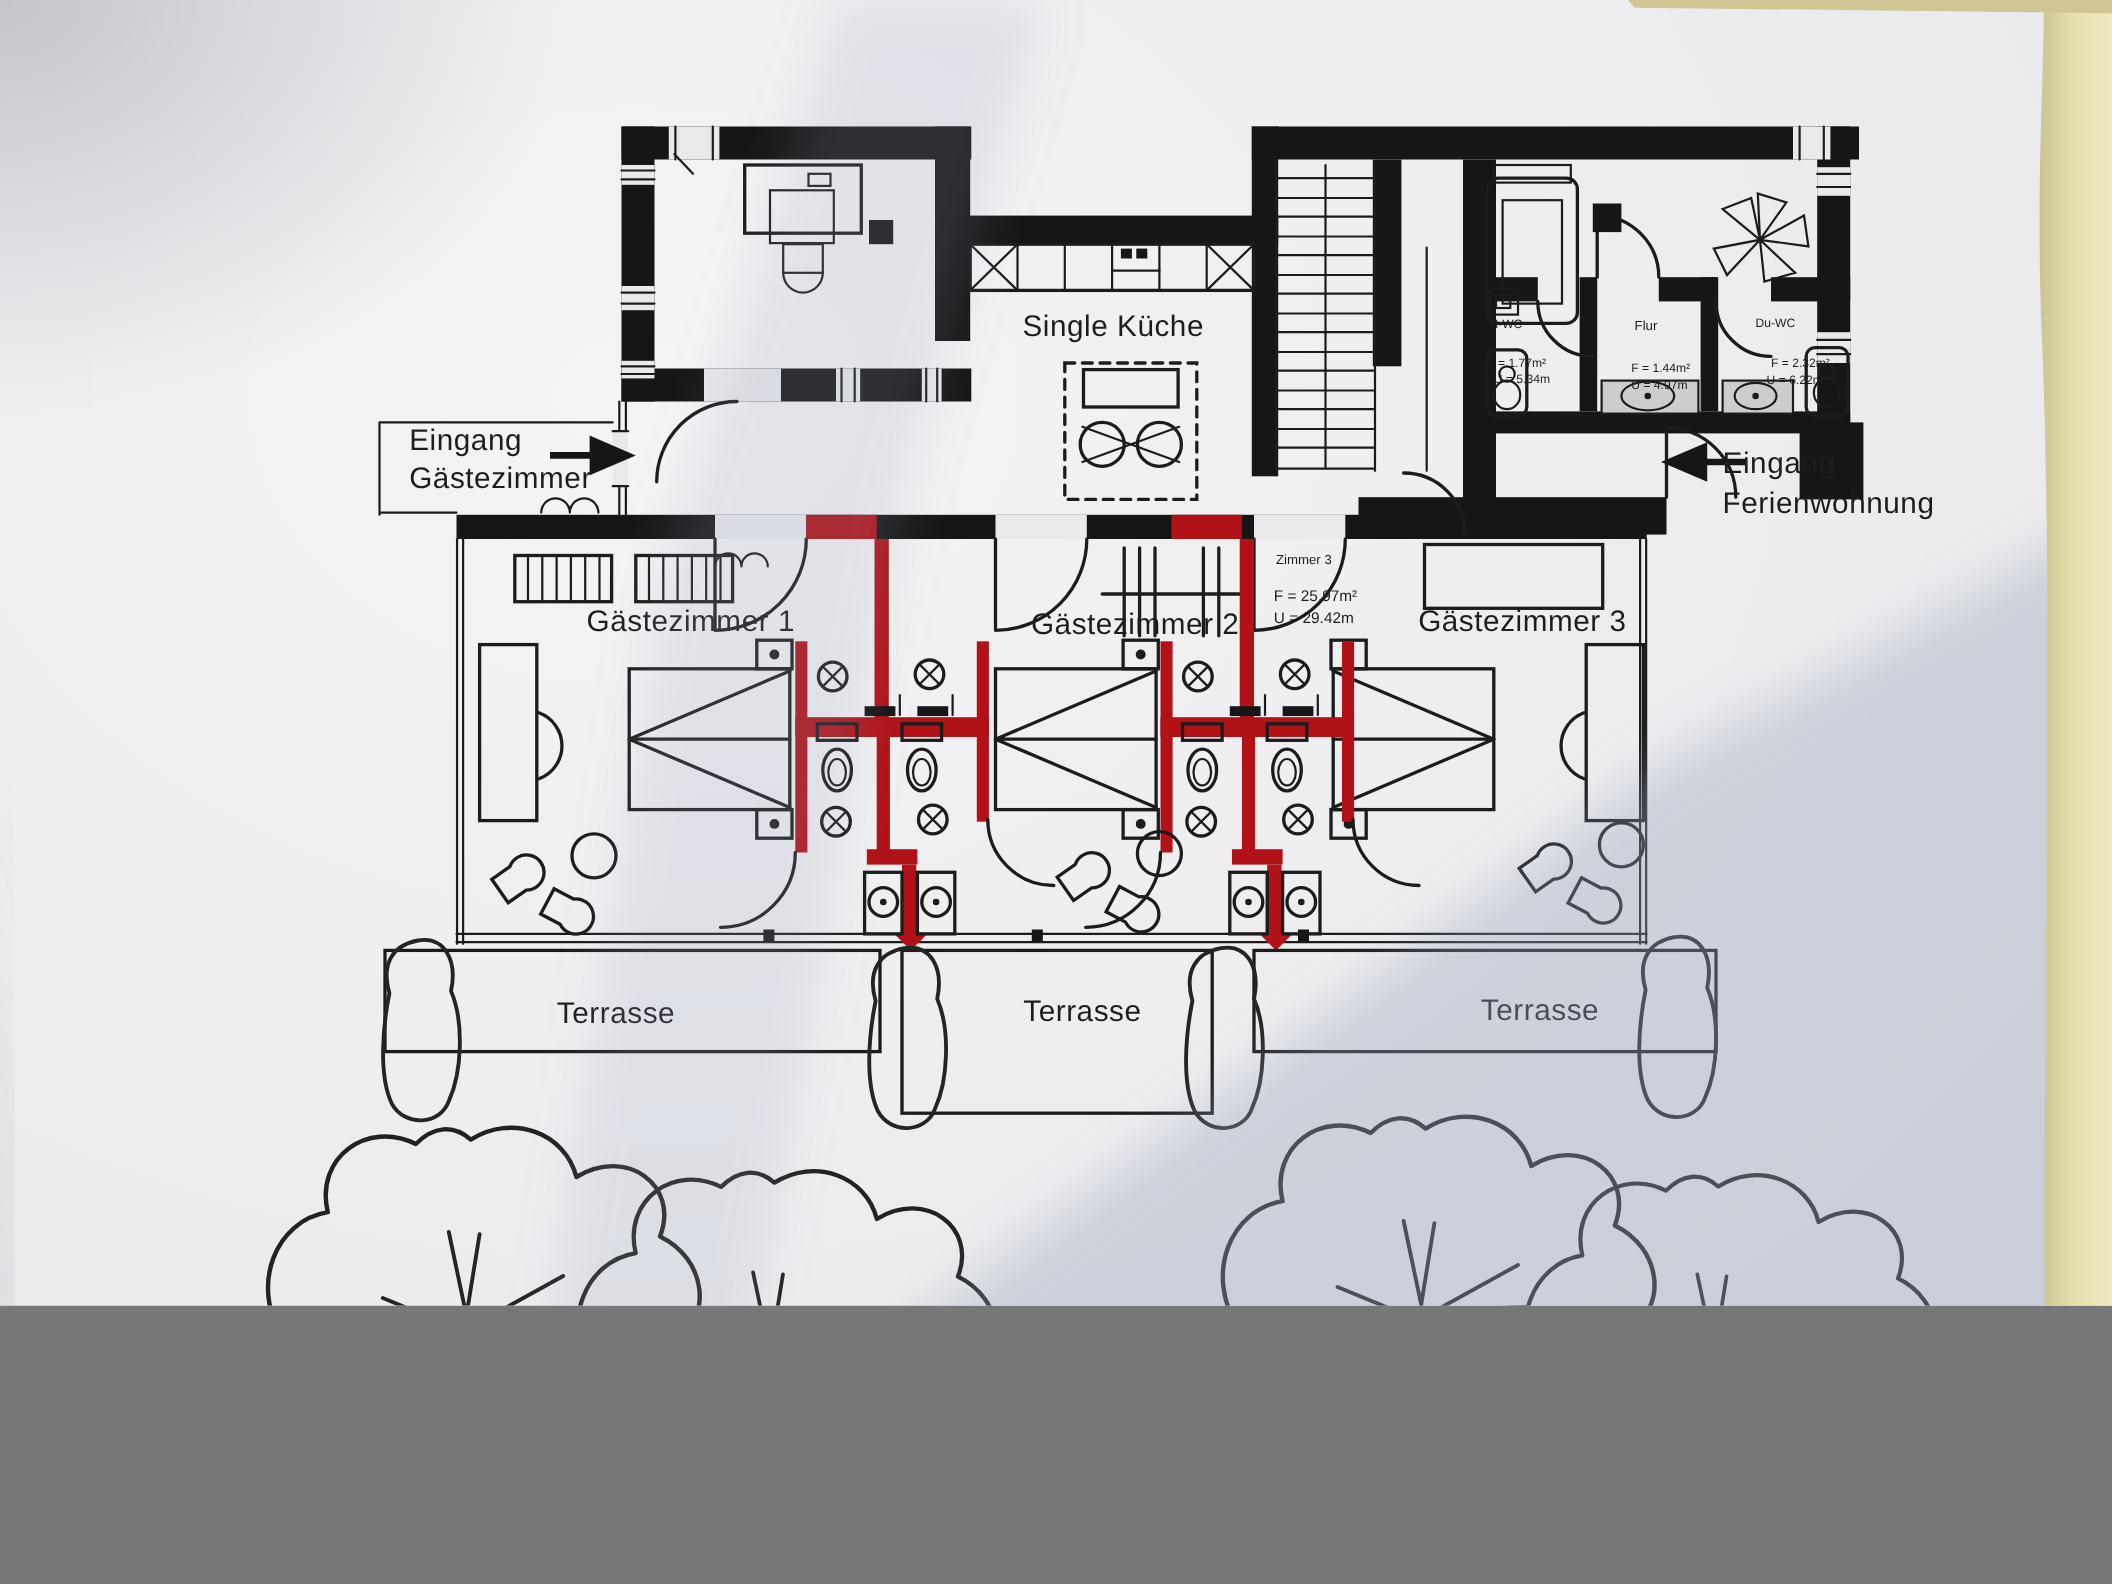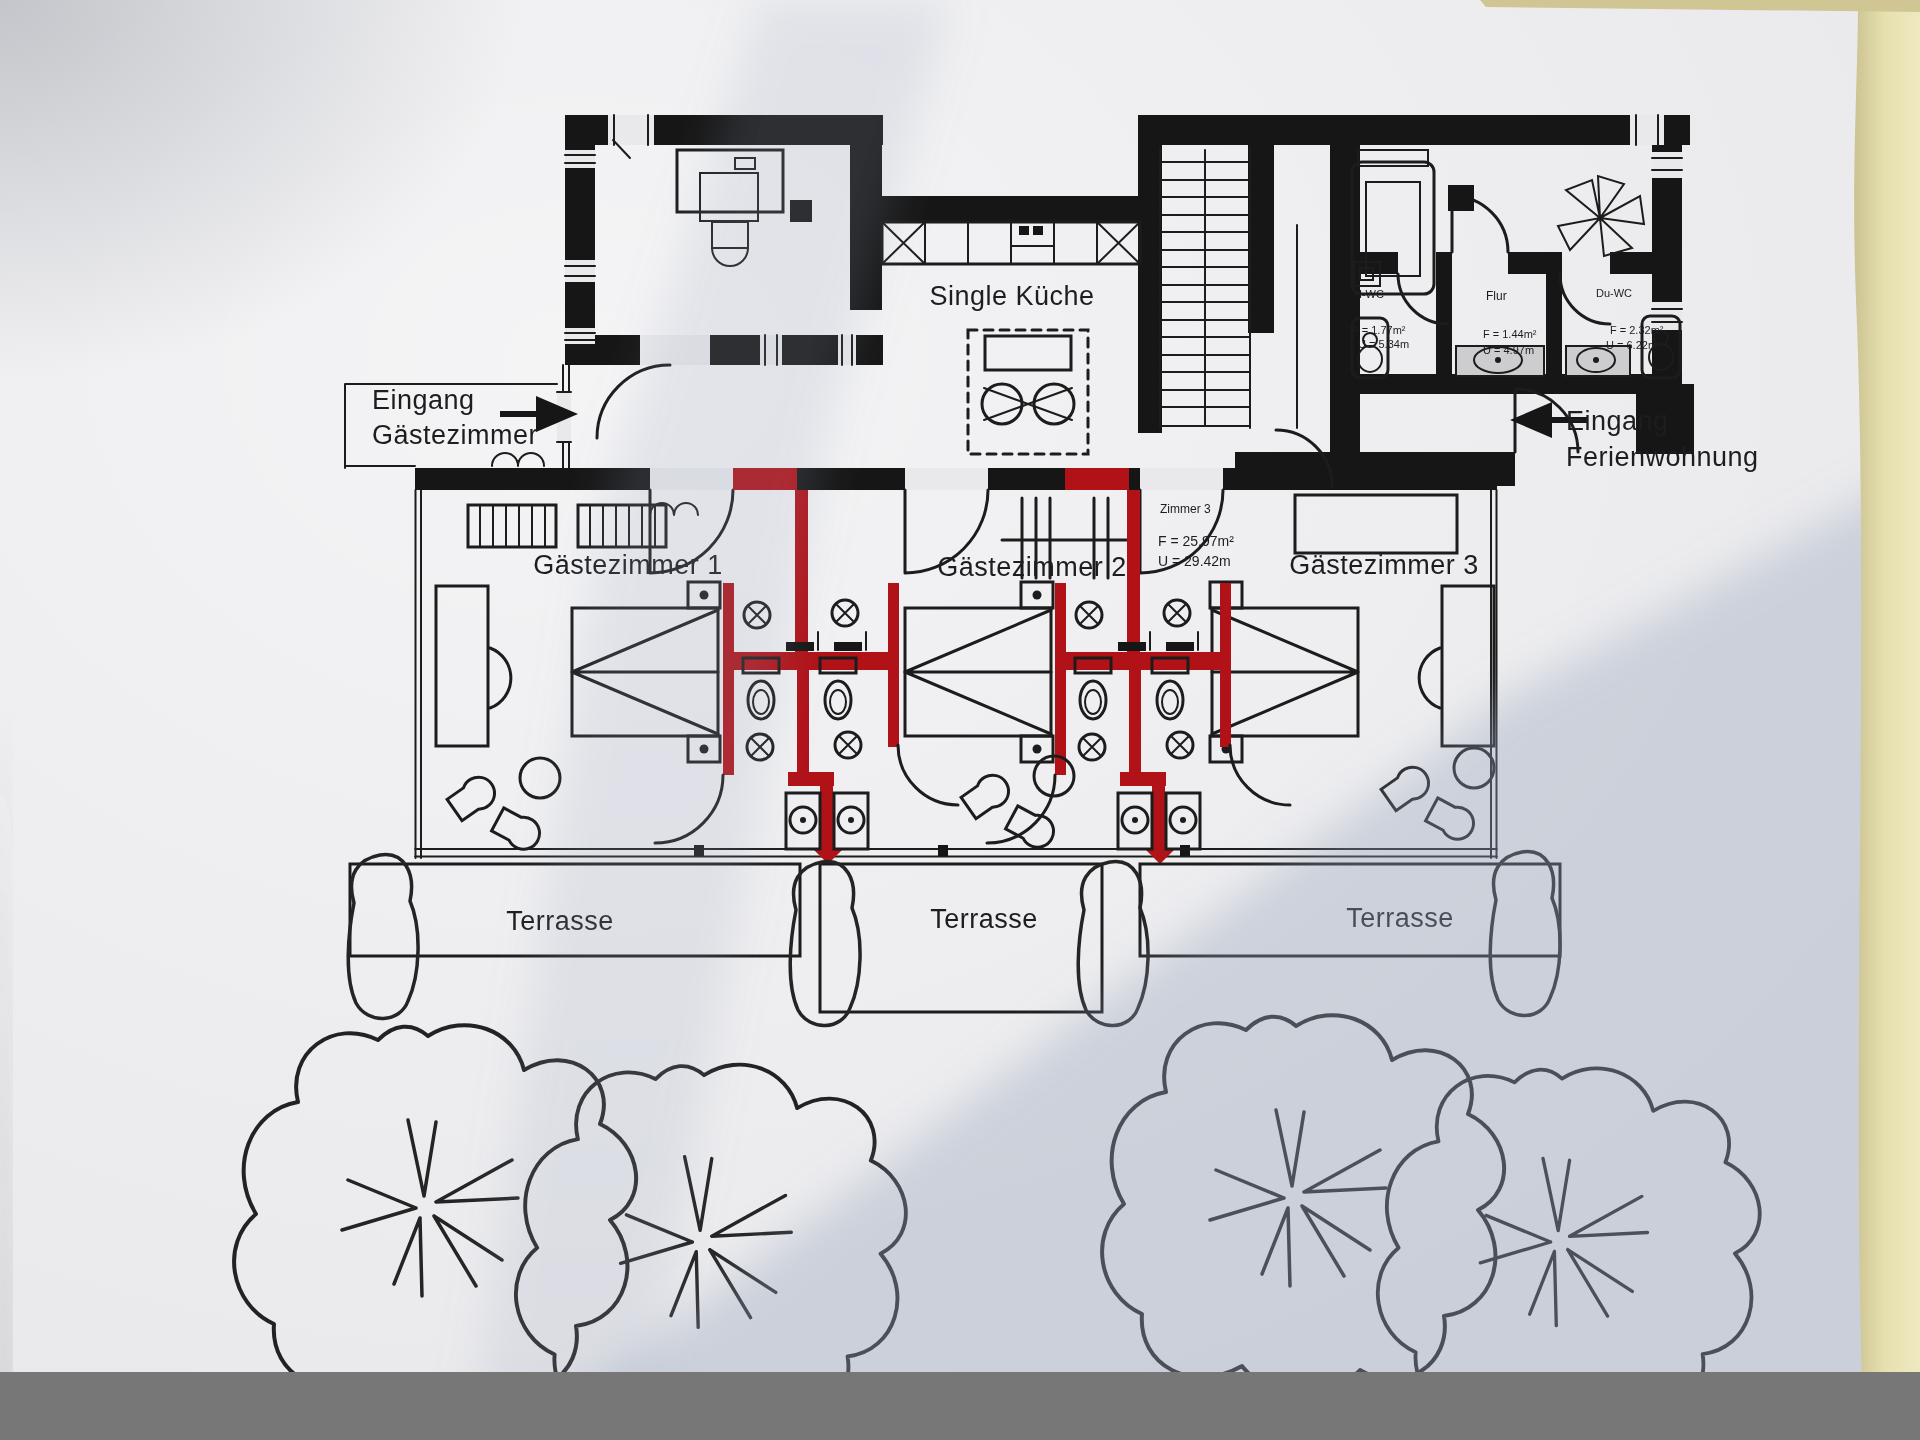--- a/index.html
+++ b/index.html
@@ -4,21 +4,21 @@
 <style>
   :root{
     --wall:#161616;
     --new-wall:#b01218;
     --paper:#e9e9ec;
     --shadow:#94a5bb;
     --table-edge:#ddd5a0;
   }
   html,body{margin:0;padding:0;background:#777;}
   .photo{
-    position:relative;width:1920px;height:1372px;overflow:hidden;
+    position:relative;width:1920px;height:1187px;overflow:hidden;
     background:var(--paper);
     font-family:"Liberation Sans", sans-serif;
   }
   svg{position:absolute;inset:0;display:block;}
   
   .k {stroke:#1c1c1c;stroke-width:3;fill:none;stroke-linecap:round;}
   .k2{stroke:#1c1c1c;stroke-width:2;fill:none;stroke-linecap:round;}
   .k4{stroke:#222;stroke-width:4;fill:none;stroke-linecap:round;stroke-linejoin:round;}
   .k35{stroke:#242424;stroke-width:3.5;fill:none;stroke-linecap:round;stroke-linejoin:round;}
   .w {fill:var(--wall);}

